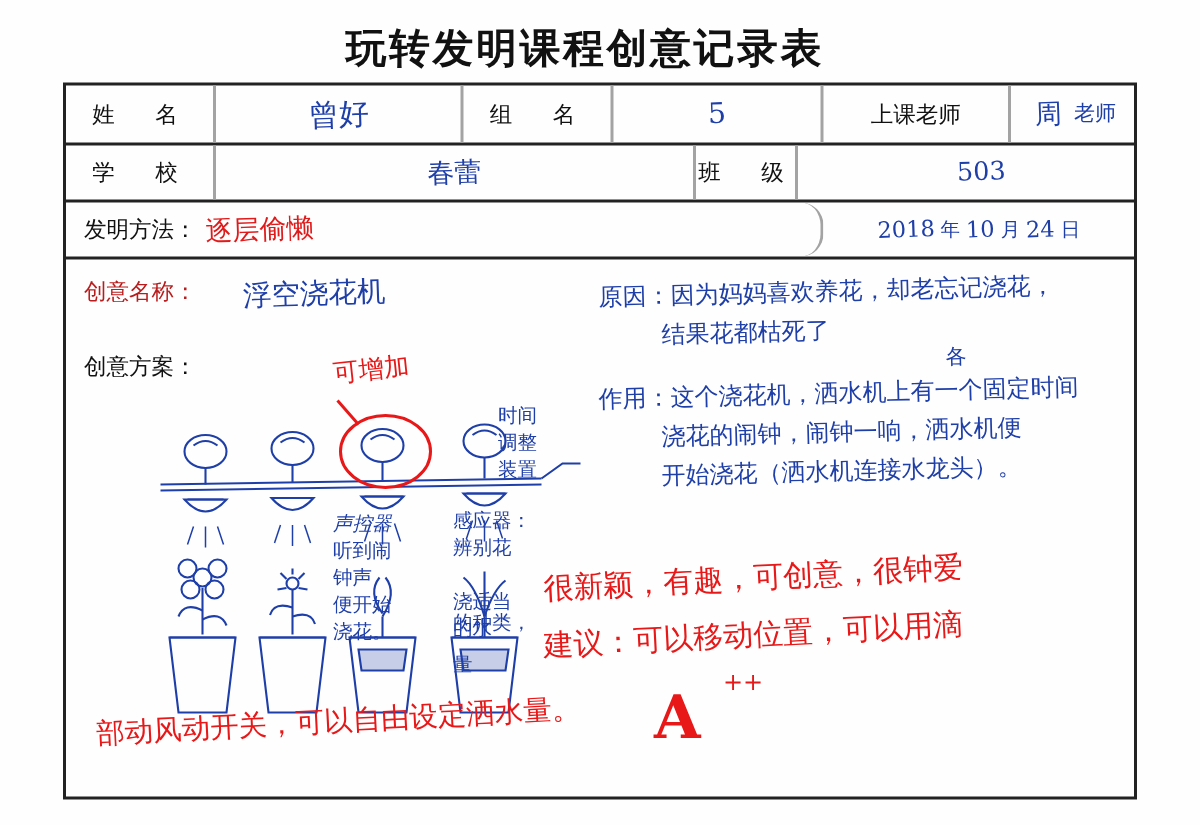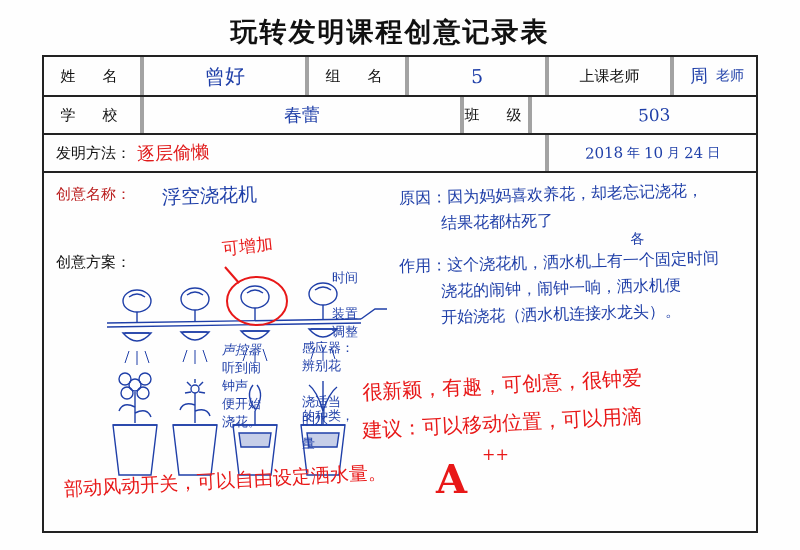--- a/index.html
+++ b/index.html
@@ -57,21 +57,21 @@
     top: 116px;
     left: 0;
     width: 100%;
     height: 358px;
   }
   .cell {
     position: absolute;
     top: 0;
     height: 100%;
     box-sizing: border-box;
-    border-right: 4px solid #a3a3a3;
+    border-right: 2px solid #a3a3a3;
     display: flex;
     align-items: center;
     justify-content: center;
     font-family: "DejaVu Serif", serif;
     font-size: 15px;
     color: #111;
   }
   .cell.last { border-right: none; }
   .label {
     letter-spacing: 6px;
@@ -95,39 +95,38 @@
   .r1 .c3 { left: 265px; width: 100px; }
   .r1 .c4 { left: 365px; width: 140px; }
   .r1 .c5 { left: 505px; width: 125px; }
   .r1 .c6 { left: 630px; width: 86px; }
   
   .r2 .c1 { left: 0;   width: 100px; }
   .r2 .c2 { left: 100px; width: 320px; }
   .r2 .c3 { left: 420px; width: 68px; }
   .r2 .c4 { left: 505px; width: 211px; }
   
-  .r3 .c1 { left: 0; width: 505px; display: flex; justify-content: flex-start; padding-left: 12px; }
+  .r3 .c1 { left: 0; width: 505px; display: flex; justify-content: flex-start; padding-left: 12px; border-radius: 15px; }
   .r3 .c2 { left: 505px; width: 211px; }
   
   .idea-name {
     position: absolute;
     left: 12px;
     top: 12px;
     font-family: "DejaVu Serif", serif;
     font-size: 15px;
     color: #b91c1c;
   }
   .idea-plan {
     position: absolute;
     left: 12px;
     top: 62px;
     font-family: Liberation Sans, sans-serif;
     font-size: 15px;
     color: #111;
-    margin-top: 18px;
   }
   .hw-idea-name {
     position: absolute;
     left: 118px;
     top: 10px;
   }
   .right-col {
     position: absolute;
     left: 355px;
     top: 8px;
@@ -379,21 +378,21 @@
           </g>
 
           <g stroke="#e81818" fill="none" stroke-width="2">
             <ellipse cx="158" cy="40" rx="30" ry="24"></ellipse>
             <path d="M140 22 L126 6"></path>
           </g>
         </svg>
       </div>
 
       <div class="ann" style="left:288px; top:96px;">时间</div>
-      <div class="ann" style="left:288px; top:114px;margin-top:36px;">调整</div>
+      <div class="ann" style="left:288px; top:114px;">调整</div>
       <div class="ann" style="left:288px; top:132px;">装置</div>
 
       <div class="ann" style="left:258px; top:166px;">感应器：</div>
       <div class="ann" style="left:258px; top:184px;">辨别花</div>
       <div class="ann" style="left:258px; top:202px;margin-top:32px;">的种类，</div>
       <div class="ann" style="left:258px; top:220px;text-align:right;">浇适当</div>
       <div class="ann" style="left:258px; top:238px;">的水</div>
       <div class="ann" style="left:258px; top:262px;">量</div>
 
       <div class="ann" style="left:178px; top:168px;font-style:italic;">声控器</div>

